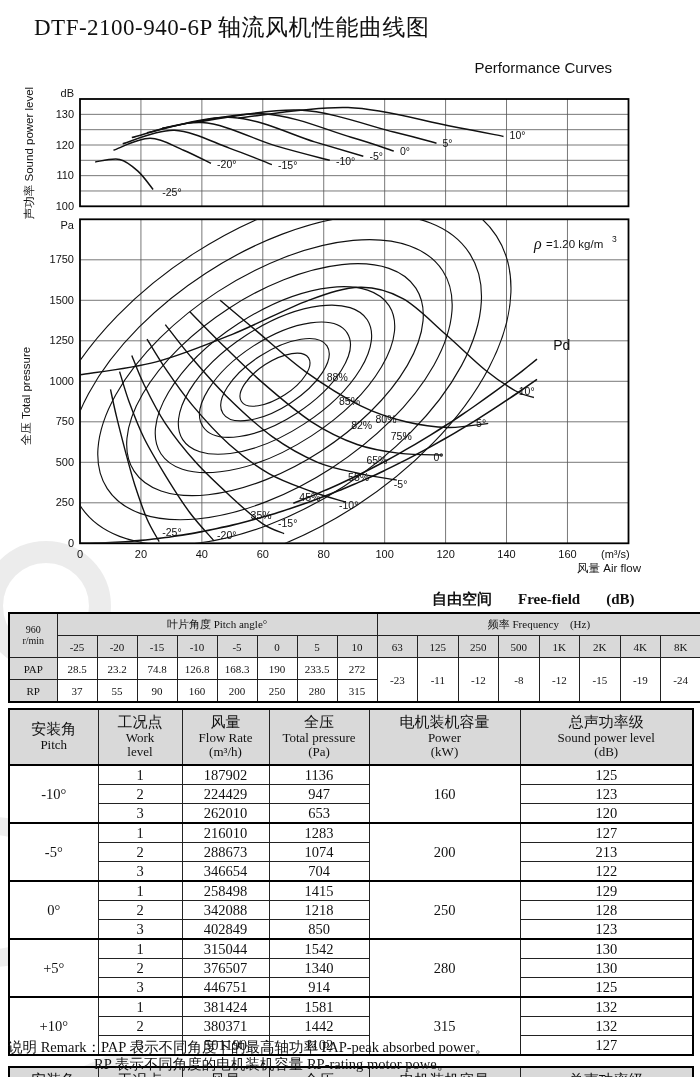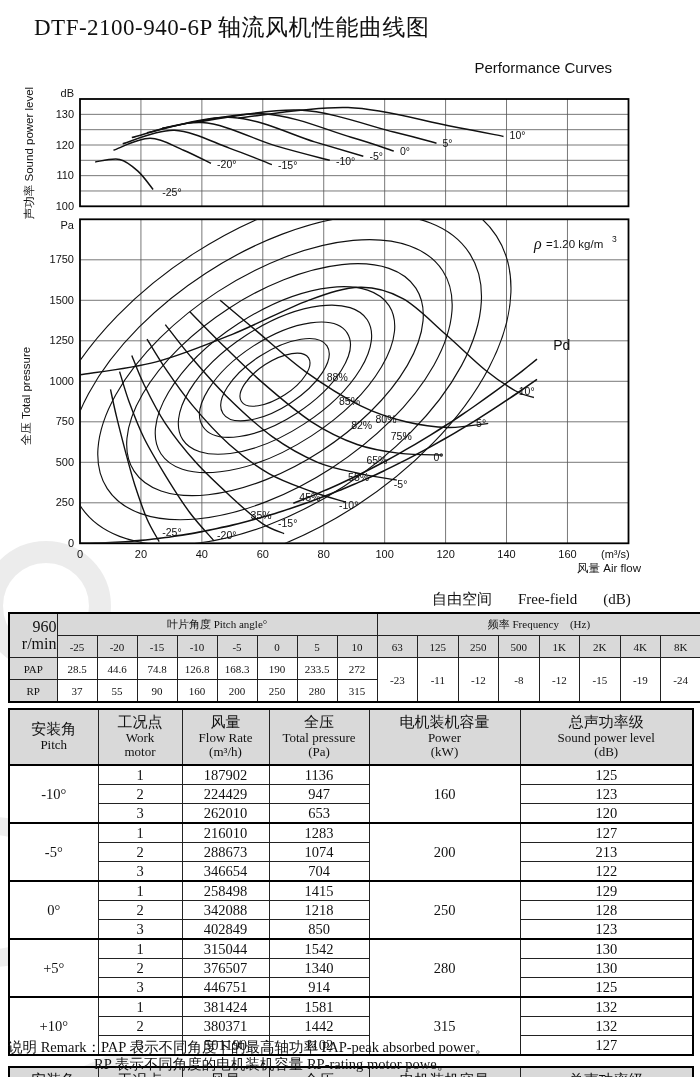--- a/index.html
+++ b/index.html
@@ -7,30 +7,30 @@
   .page{position:relative;width:700px;height:1077px;background:#ffffff;overflow:hidden;
         font-family:"Liberation Serif","DejaVu Serif",serif;color:#111;}
   #wm{position:absolute;left:0;top:0;z-index:0;}
   .title{position:absolute;left:34px;top:12px;font-size:23px;font-weight:normal;
          letter-spacing:0.5px;z-index:2;white-space:nowrap;}
   .subtitle{position:absolute;right:88px;top:59px;font-size:15px;z-index:2;
             font-family:"Liberation Sans","DejaVu Sans",sans-serif;text-align:center;}
   #charts{position:absolute;left:0;top:0;z-index:1;}
   .powline{position:absolute;left:8px;top:590px;width:684px;font-size:15px;z-index:2;white-space:nowrap;}
   .powline .ff{position:absolute;left:424px;top:0;}
-  .powline .ff span{margin-right:26px;}
+  .powline .ff span{margin-right:26px;font-weight:bold;}
   table{border-collapse:collapse;table-layout:fixed;
         font-family:"Liberation Serif","DejaVu Serif",serif;color:#111;}
   #papTable{position:absolute;left:8px;top:612px;z-index:2;}
   #papTable table{width:684px;border:2px solid #000;}
   #papTable td,#papTable th{border:1px solid #222;text-align:center;vertical-align:middle;
         font-weight:normal;font-size:11px;padding:0;height:21px;background:#fff;}
   #papTable th{background:#d9d9d9;}
   #papTable td.lab{background:#d9d9d9;}
-  #papTable .corner{font-size:16px;line-height:1.05;text-align:right;}
+  #papTable .corner{font-size:10px;line-height:1.05;}
   #perfTable{position:absolute;left:8px;top:708px;z-index:2;}
   #perfTable table{width:684px;border:2px solid #000;}
   #perfTable th{border:1px solid #222;background:#d9d9d9;font-weight:normal;
         height:54px;padding:0;vertical-align:middle;}
   #perfTable td{border:1px solid #222;text-align:center;font-size:14.5px;
         height:18px;padding:0;background:#fff;}
   #perfTable tr.gstart td{border-top:2px solid #000;}
   #perfTable .h1{font-size:15px;line-height:1.12;}
   #perfTable .h2,#perfTable .h3{font-size:13px;line-height:1.12;}
   .remark{position:absolute;left:8px;top:1039px;z-index:3;font-size:14.5px;line-height:1.18;}
@@ -235,21 +235,21 @@
             <th>250</th>
             <th>500</th>
             <th>1K</th>
             <th>2K</th>
             <th>4K</th>
             <th>8K</th>
           </tr>
           <tr>
             <td class="lab">PAP</td>
             <td>28.5</td>
-            <td>44.6</td>
+            <td>23.2</td>
             <td>74.8</td>
             <td>126.8</td>
             <td>168.3</td>
             <td>190</td>
             <td>233.5</td>
             <td>272</td>
             <td rowspan="2">-23</td>
             <td rowspan="2">-11</td>
             <td rowspan="2">-12</td>
             <td rowspan="2">-8</td>
@@ -284,21 +284,21 @@
         </colgroup>
         <tbody>
           <tr>
             <th>
               <div class="h1">安装角</div>
               <div class="h2">Pitch</div>
             </th>
             <th>
               <div class="h1">工况点</div>
               <div class="h2">Work</div>
-              <div class="h3">motor</div>
+              <div class="h3">level</div>
             </th>
             <th>
               <div class="h1">风量</div>
               <div class="h2">Flow Rate</div>
               <div class="h3">(m³/h)</div>
             </th>
             <th>
               <div class="h1">全压</div>
               <div class="h2">Total pressure</div>
               <div class="h3">(Pa)</div>

